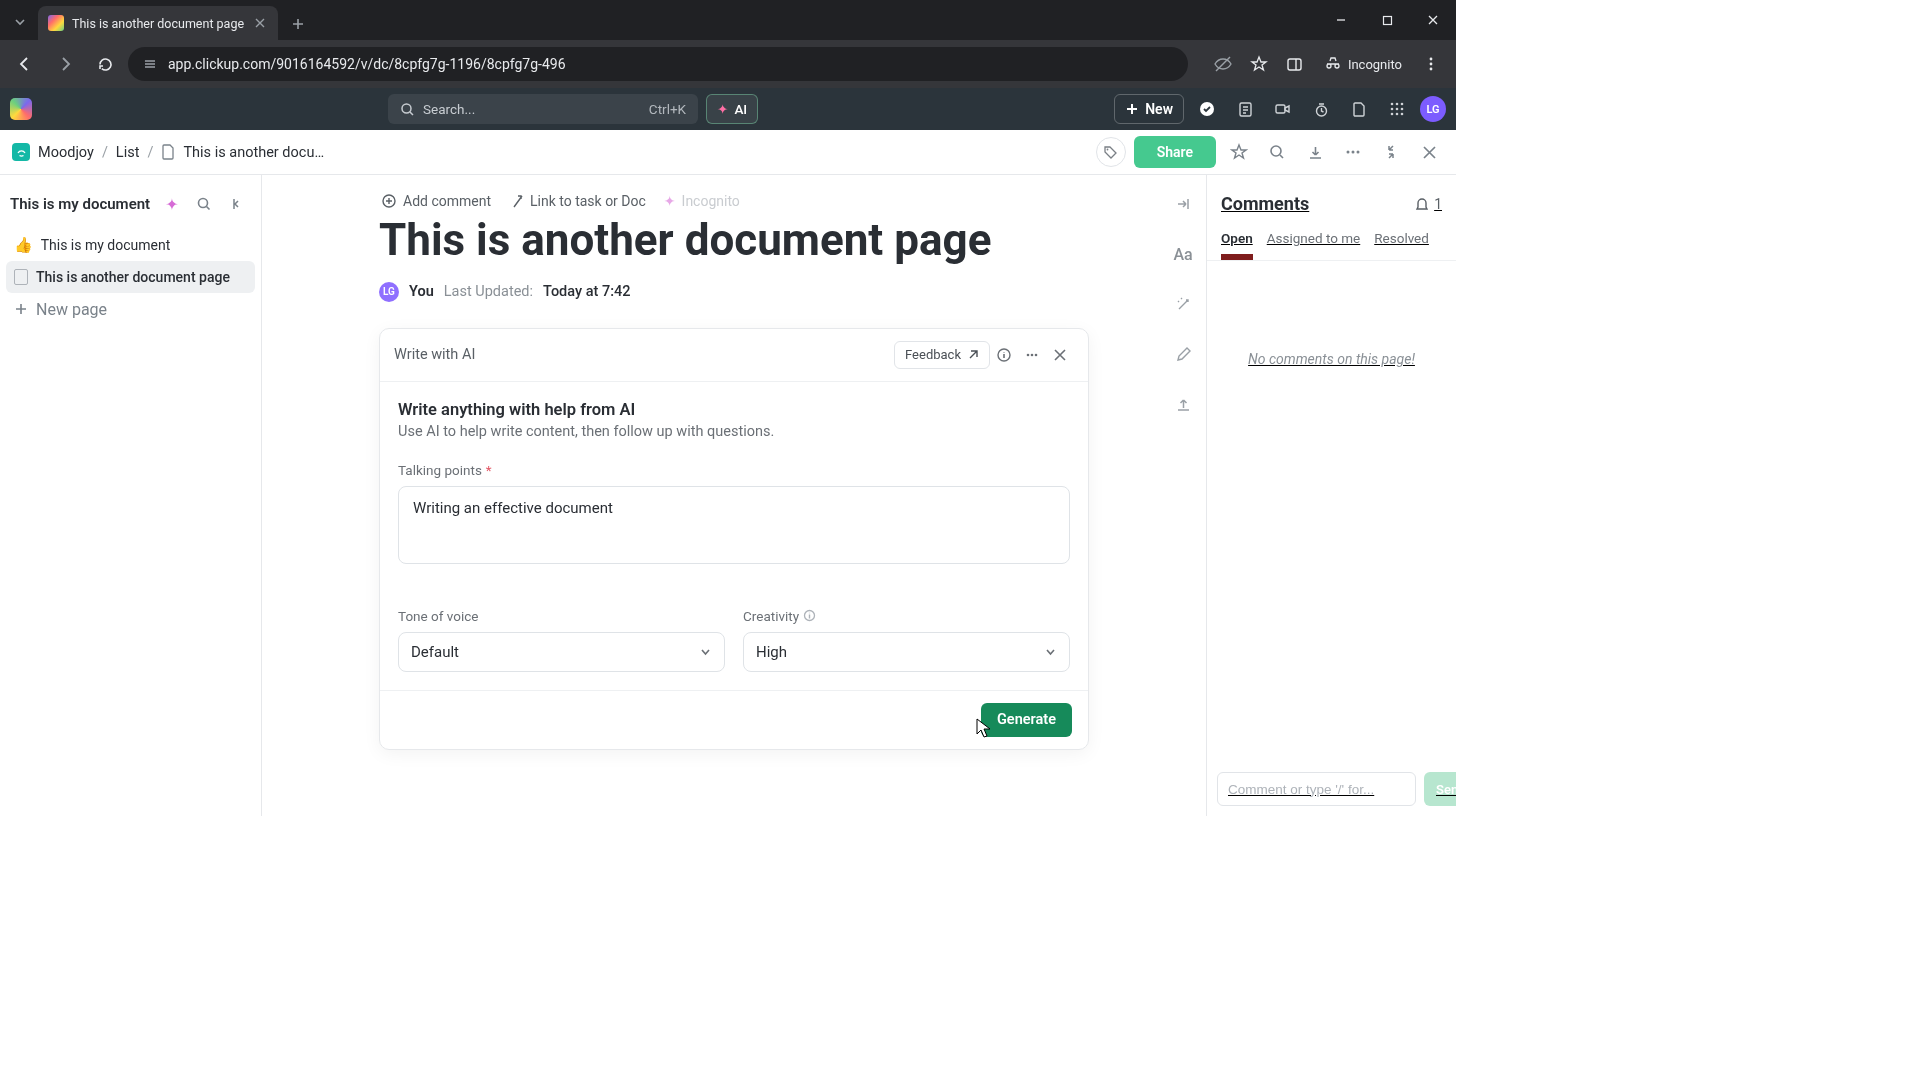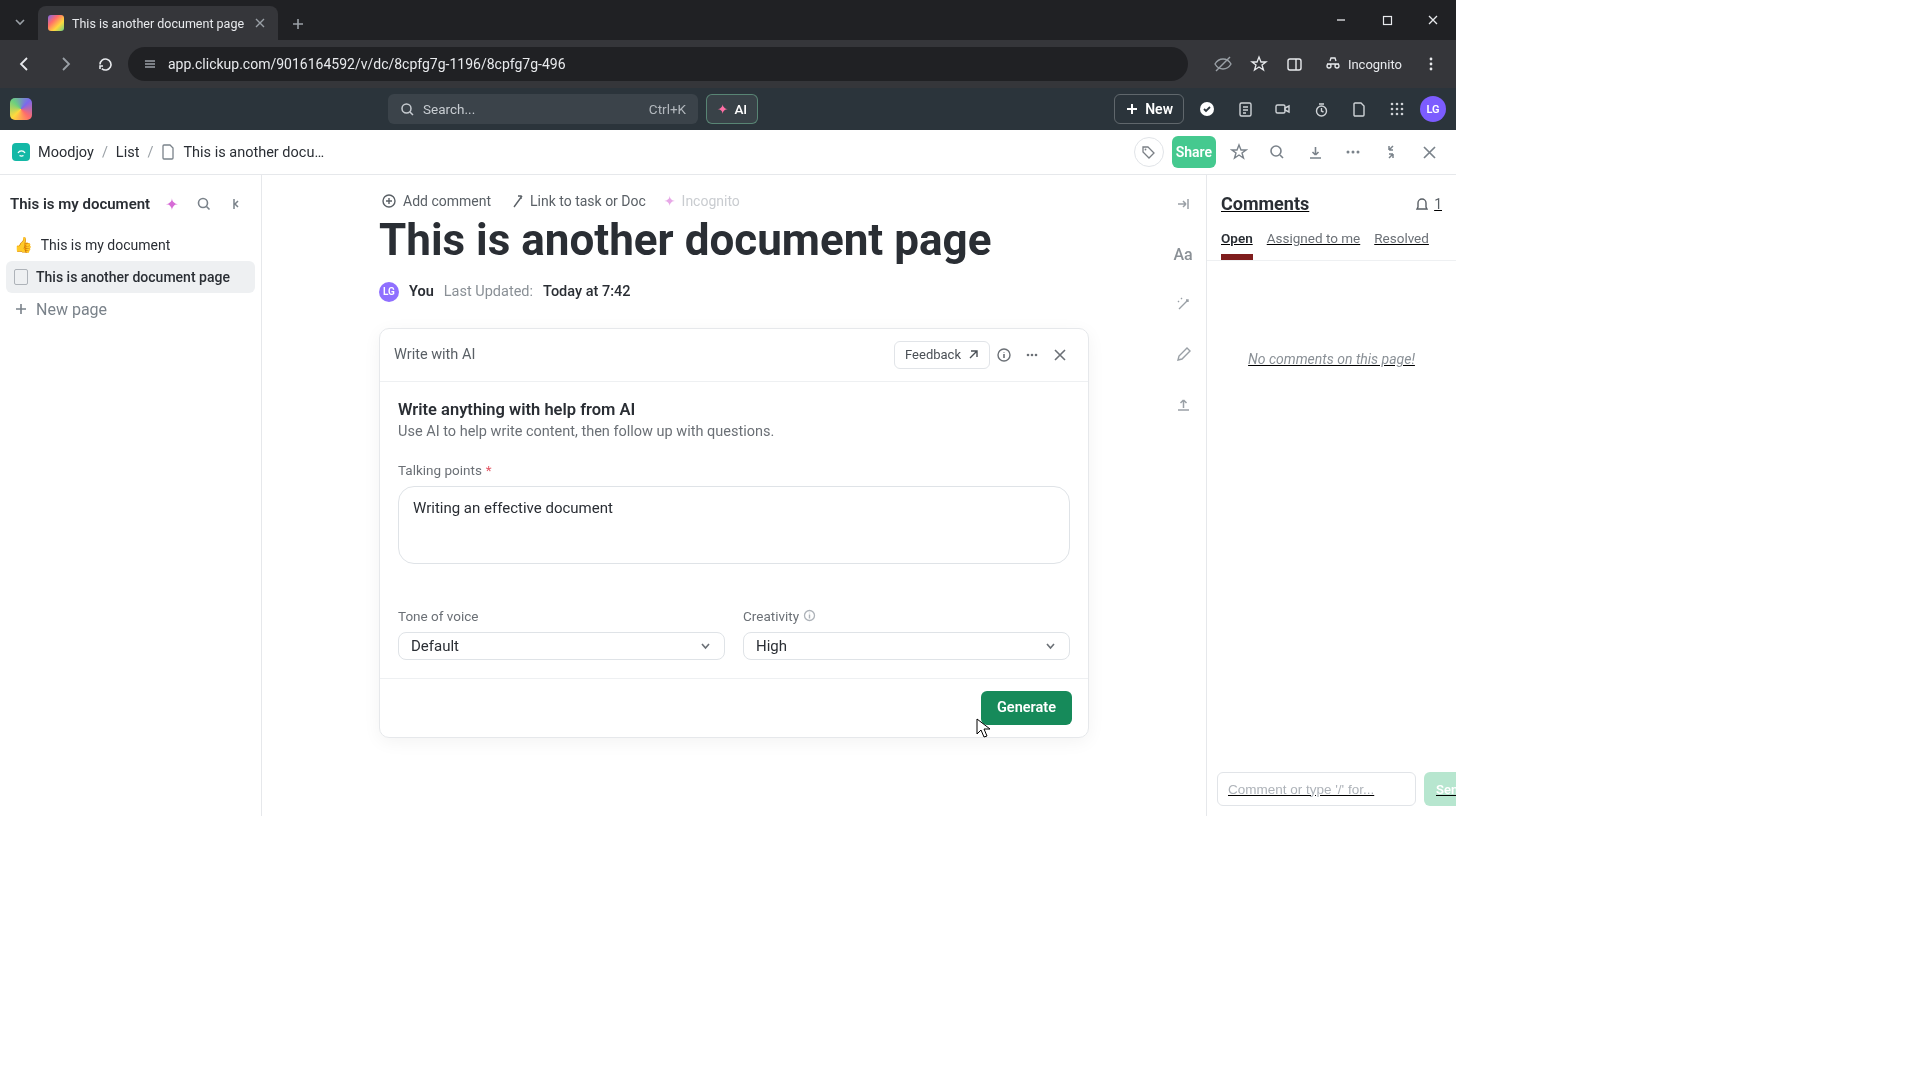--- a/index.html
+++ b/index.html
@@ -36,21 +36,21 @@
   .hicon { width:30px; height:30px; display:flex; align-items:center; justify-content:center; color:#cfd3d7; cursor:pointer;}
   .avatar-sm { width:26px; height:26px; border-radius:50%; background:#7c5cff; color:#fff; font-size:11px; font-weight:600; display:flex; align-items:center; justify-content:center; cursor:pointer;}
 
   
   .crumb-bar { height:45px; border-bottom:1px solid #e6e8eb; display:flex; align-items:center; padding:0 12px; gap:8px; font-size:14.5px; color:#2a2e34;}
   .crumb-icon { width:18px; height:18px; border-radius:4px; background:#14b8a6; display:flex; align-items:center; justify-content:center;}
   .crumb-sep { color:#9aa0a6; }
   .crumb-link { cursor:pointer; }
   .crumb-bar .flex { flex:1;}
   .round-icon { width:30px; height:30px; border-radius:50%; border:1px solid #e1e4e8; display:flex; align-items:center; justify-content:center; color:#7a7f85; cursor:pointer;}
-  .share-btn { height:32px; padding:0 4px; border-radius:6px; background:#45c98f; color:#fff; font-weight:600; font-size:14px; display:flex; align-items:center; cursor:pointer;}
+  .share-btn { height:32px; padding:0 23px; border-radius:6px; background:#45c98f; color:#fff; font-weight:600; font-size:14px; display:flex; align-items:center; cursor:pointer;}
   .bar-icon { width:30px; height:30px; display:flex; align-items:center; justify-content:center; color:#7a828a; cursor:pointer;}
 
   
   .workspace { display:flex; height: calc(816px - 40px - 48px - 42px - 45px); }
   .sidebar-left { width:262px; border-right:1px solid #e6e8eb; padding:10px 6px; }
   .sl-header { display:flex; align-items:center; gap:6px; padding:6px 6px 12px 4px;}
   .sl-title { font-weight:600; font-size:15px; color:#2a2e34; flex:1;}
   .sl-icon { width:26px; height:26px; display:flex; align-items:center; justify-content:center; color:#7a828a; cursor:pointer;}
   .sl-icon.ai { color:#d66bd6;}
   .page-item { display:flex; align-items:center; gap:8px; height:32px; padding:0 8px; border-radius:6px; font-size:14px; color:#2a2e34; cursor:pointer;}
@@ -74,24 +74,24 @@
   .ai-card-head { display:flex; align-items:center; padding:12px 14px; border-bottom:1px solid #eef0f2;}
   .ai-card-head .title { font-size:14.5px; color:#5a6066;}
   .ai-card-head .grow { flex:1;}
   .fb-btn { height:28px; border:1px solid #e1e4e8; border-radius:6px; padding:0 10px; display:flex; align-items:center; gap:6px; font-size:13px; color:#4a4f55; cursor:pointer;}
   .ai-card-head .ic { width:28px; height:28px; display:flex; align-items:center; justify-content:center; color:#6b7076; cursor:pointer;}
   .ai-card-body { padding:18px 18px 4px 18px;}
   .ai-h { font-size:16.5px; font-weight:600; color:#2a2e34;}
   .ai-sub { font-size:14.5px; color:#6b7076; margin-top:4px;}
   .field-label { font-size:13.5px; color:#6b7076; margin-top:22px; display:flex; align-items:center; gap:4px;}
   .field-label .req { color:#e25563;}
-  .textarea { margin-top:8px; width:100%; height:78px; border:1px solid #dfe3e7; border-radius:16px; padding:12px 14px; font-size:15px; color:#2a2e34; font-family:inherit; resize:none;}
+  .textarea { margin-top:8px; width:100%; height:78px; border:1px solid #dfe3e7; border-radius:8px; padding:12px 14px; font-size:15px; color:#2a2e34; font-family:inherit; resize:none;}
   .row2 { display:flex; gap:18px; margin-top:18px;}
   .col { flex:1;}
-  .select { margin-top:8px; height:28px; border:1px solid #dfe3e7; border-radius:8px; padding:0 12px; display:flex; align-items:center; justify-content:space-between; font-size:15px; color:#2a2e34; cursor:pointer;}
+  .select { margin-top:8px; height:40px; border:1px solid #dfe3e7; border-radius:8px; padding:0 12px; display:flex; align-items:center; justify-content:space-between; font-size:15px; color:#2a2e34; cursor:pointer;}
   .ai-card-foot { border-top:1px solid #eef0f2; padding:12px 16px; display:flex; justify-content:flex-end;}
   .gen-btn { height:34px; padding:12px 16px; border-radius:6px; background:#168a5a; color:#fff; font-weight:600; font-size:14.5px; display:flex; align-items:center; cursor:pointer; }
 
   .rail { position:absolute; right:8px; top:14px; display:flex; flex-direction:column; gap:20px;}
   .rail .ric { width:30px; height:30px; display:flex; align-items:center; justify-content:center; color:#9aa0a6; cursor:pointer;}
 
   
   .comments { width:250px; border-left:1px solid #e6e8eb; display:flex; flex-direction:column;text-decoration:underline;}
   .comments-head { padding:18px 14px 8px 14px; display:flex; align-items:center; }
   .comments-head h3 { font-size:18px; font-weight:700; color:#2a2e34; flex:1;}

